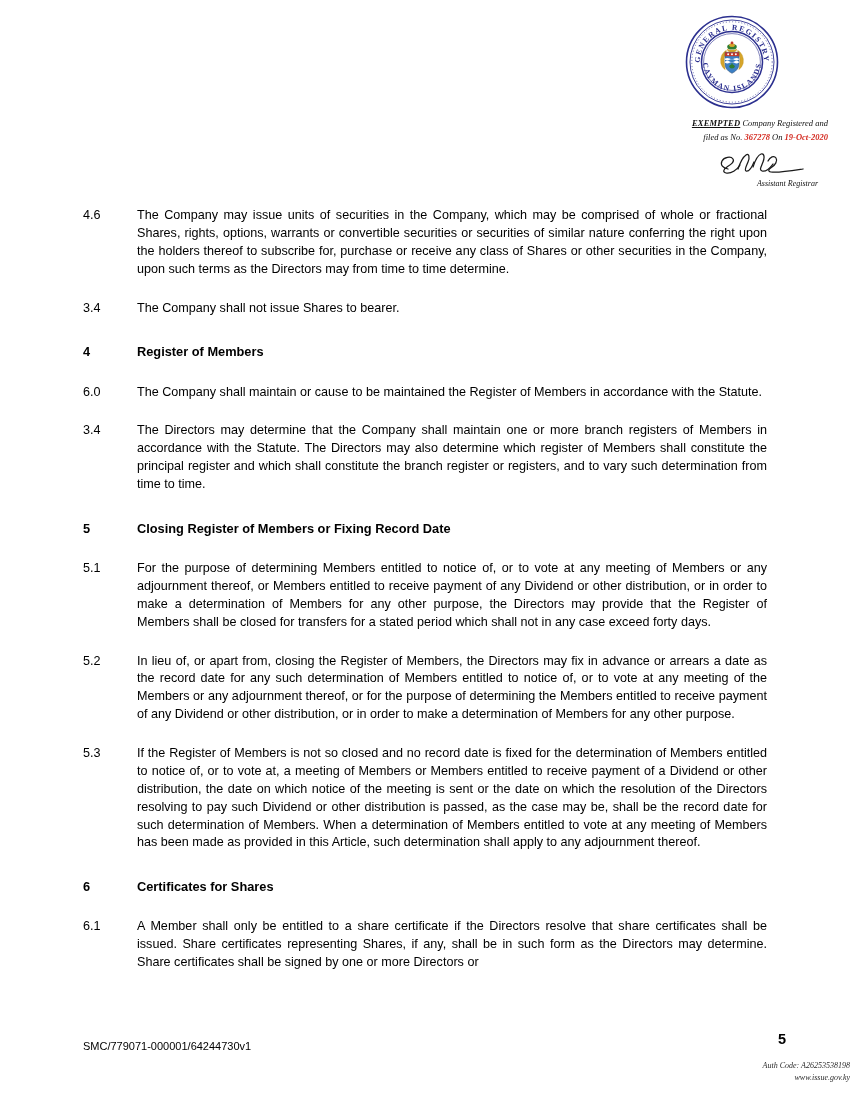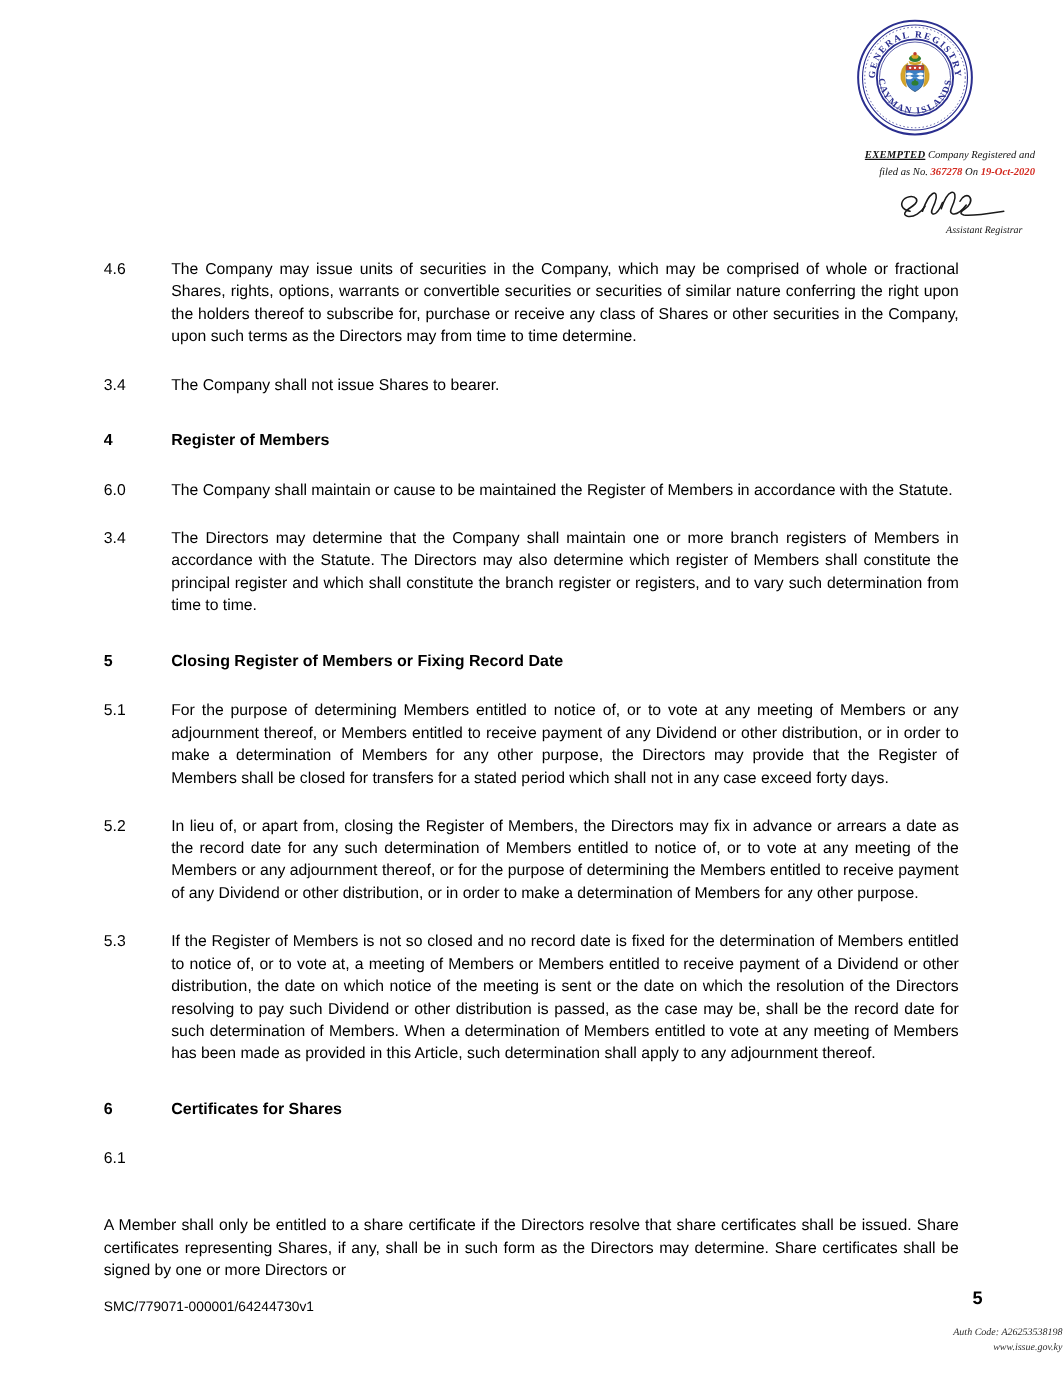--- a/index.html
+++ b/index.html
@@ -82,21 +82,21 @@
     left: 83px;
     top: 207px;
     width: 684px;
   }
 
   .clause {
     display: flex;
     align-items: flex-start;
     margin-bottom: 21px;
   }
-  .clause:last-child { margin-bottom: 0; flex-direction: column; }
+  .clause:last-child { margin-bottom: 0; }
 
   .clause-num {
     width: 54px;
     flex: 0 0 54px;
     font-size: 12.6px;
     line-height: 1.42;
     white-space: nowrap;
   }
   .clause-body {
     flex: 1 1 auto;

